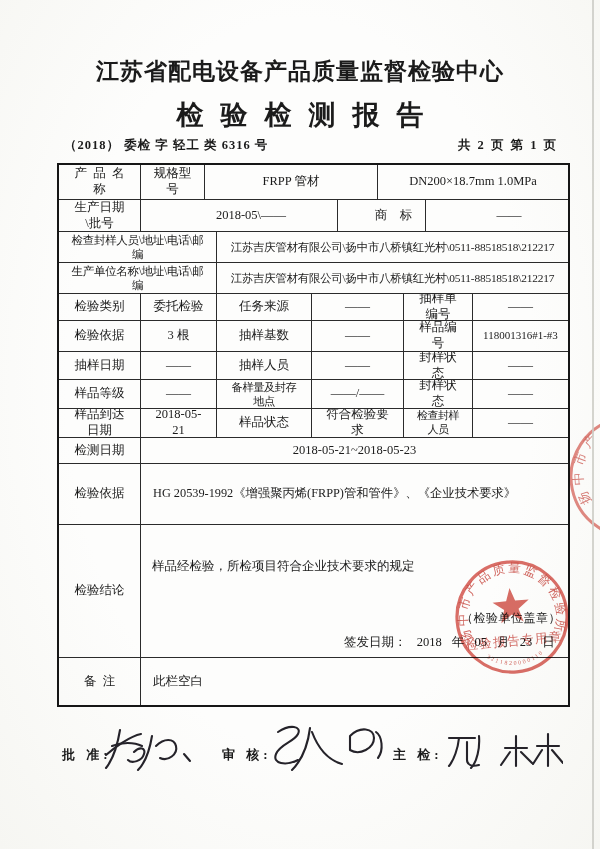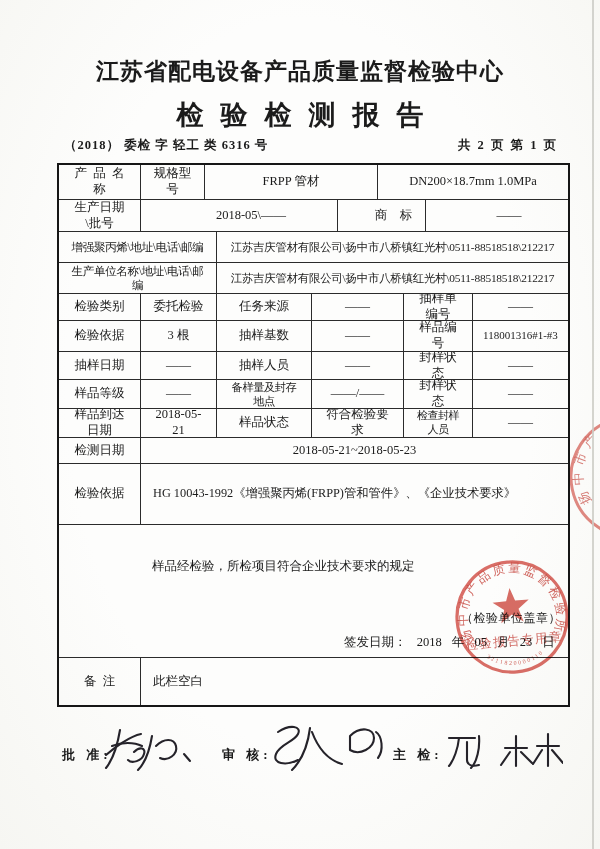--- a/index.html
+++ b/index.html
@@ -63,21 +63,21 @@
         <div class="tcell c1" style="flex: 0 0 173px;">FRPP 管材</div>
         <div class="tcell c3" style="flex: 1 1 auto;">DN200×18.7mm 1.0MPa</div>
       </div>
       <div class="trow r1" style="height: 32px; gap: 24px;">
         <div class="tcell c0" style="flex: 0 0 82px;">生产日期\批号</div>
         <div class="tcell c1" style="flex: 0 0 173px;">2018-05\——</div>
         <div class="tcell c2" style="flex: 0 0 64px;">商    标</div>
         <div class="tcell c3" style="flex: 1 1 auto;">——</div>
       </div>
       <div class="trow r2" style="height: 31px;">
-        <div class="tcell c0" style="flex: 0 0 158px;">增强聚丙烯\地址\电话\邮编</div>
+        <div class="tcell c0" style="flex: 0 0 158px;">检查封样人员\地址\电话\邮编</div>
         <div class="tcell c1" style="flex: 1 1 auto;">江苏吉庆管材有限公司\扬中市八桥镇红光村\0511-88518518\212217</div>
       </div>
       <div class="trow r3" style="height: 31px;">
         <div class="tcell c0" style="flex: 0 0 158px;">生产单位名称\地址\电话\邮编</div>
         <div class="tcell c1" style="flex: 1 1 auto;">江苏吉庆管材有限公司\扬中市八桥镇红光村\0511-88518518\212217</div>
       </div>
       <div class="trow r4" style="height: 27px;">
         <div class="tcell c0" style="flex: 0 0 82px;">检验类别</div>
         <div class="tcell c1" style="flex: 0 0 76px;">委托检验</div>
         <div class="tcell c2" style="flex: 0 0 95px;">任务来源</div>
@@ -116,23 +116,24 @@
         <div class="tcell c3" style="flex: 0 0 92px;">符合检验要求</div>
         <div class="tcell c4" style="flex: 0 0 69px;">检查封样人员</div>
         <div class="tcell c5" style="flex: 1 1 auto;">——</div>
       </div>
       <div class="trow r9" style="height: 26px;">
         <div class="tcell c0" style="flex: 0 0 82px;">检测日期</div>
         <div class="tcell c1" style="flex: 1 1 auto;">2018-05-21~2018-05-23</div>
       </div>
       <div class="trow r10" style="height: 61px;">
         <div class="tcell c0" style="flex: 0 0 82px;">检验依据</div>
-        <div class="tcell c1 left" style="flex: 1 1 auto;">HG 10043-1992《增强聚丙烯(FRPP)管和管件》、《企业技术要求》</div>
+        <div class="tcell c1 left" style="flex: 1 1 auto;">HG 20539-1992《增强聚丙烯(FRPP)管和管件》、《企业技术要求》</div>
       </div>
       <div class="trow r11" style="height: 133px;">
+        <div class="tcell c0" style="flex: 0 0 82px;">检验结论</div>
         <div class="tcell c1" style="flex: 1 1 auto;"></div>
       </div>
       <div class="trow r12" style="height: 47px;">
         <div class="tcell c0" style="flex: 0 0 82px;">备  注</div>
         <div class="tcell c1 left" style="flex: 1 1 auto;">此栏空白</div>
       </div>
     </div>
 
   <div class="abs conclusion-text">样品经检验，所检项目符合企业技术要求的规定</div>
   <div class="abs seal-caption">（检验单位盖章）</div>

